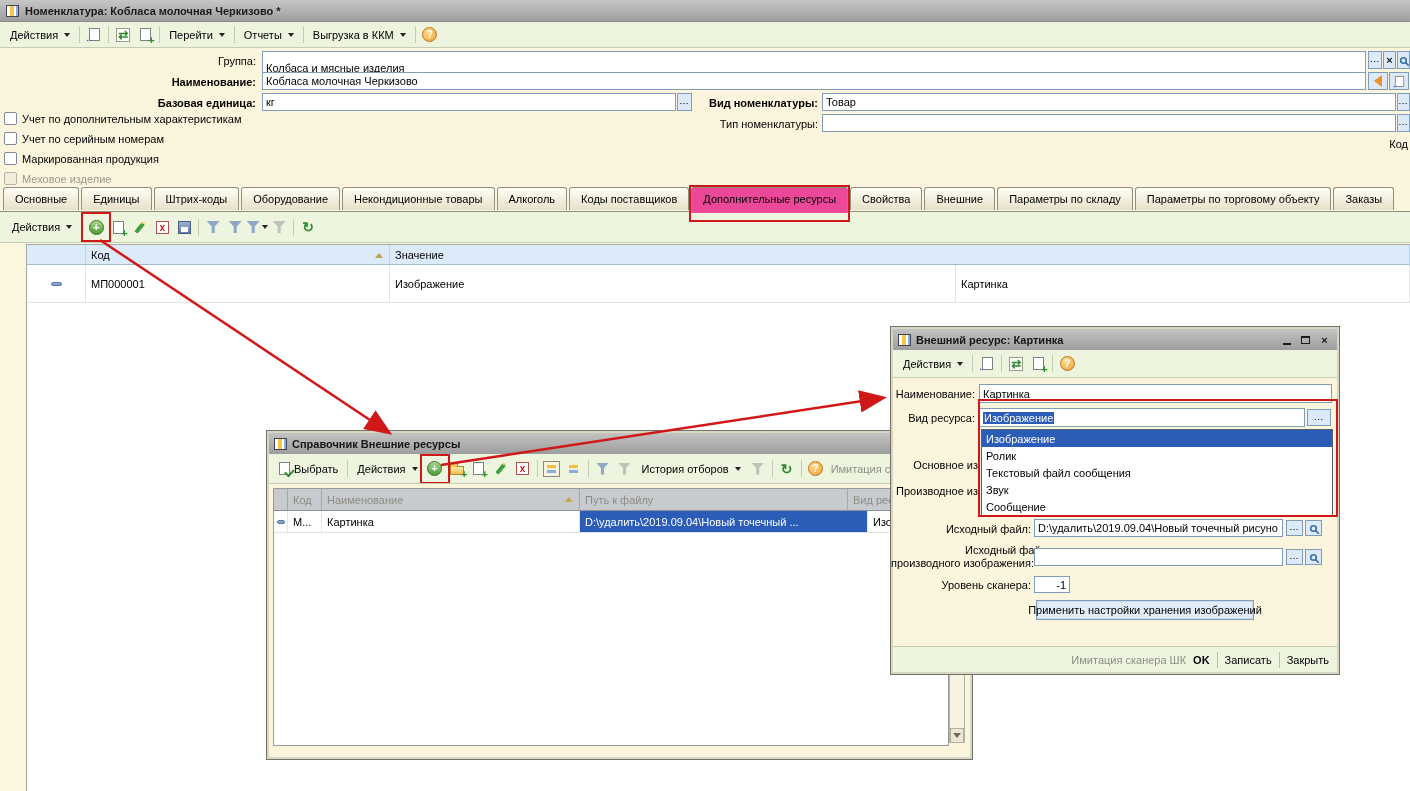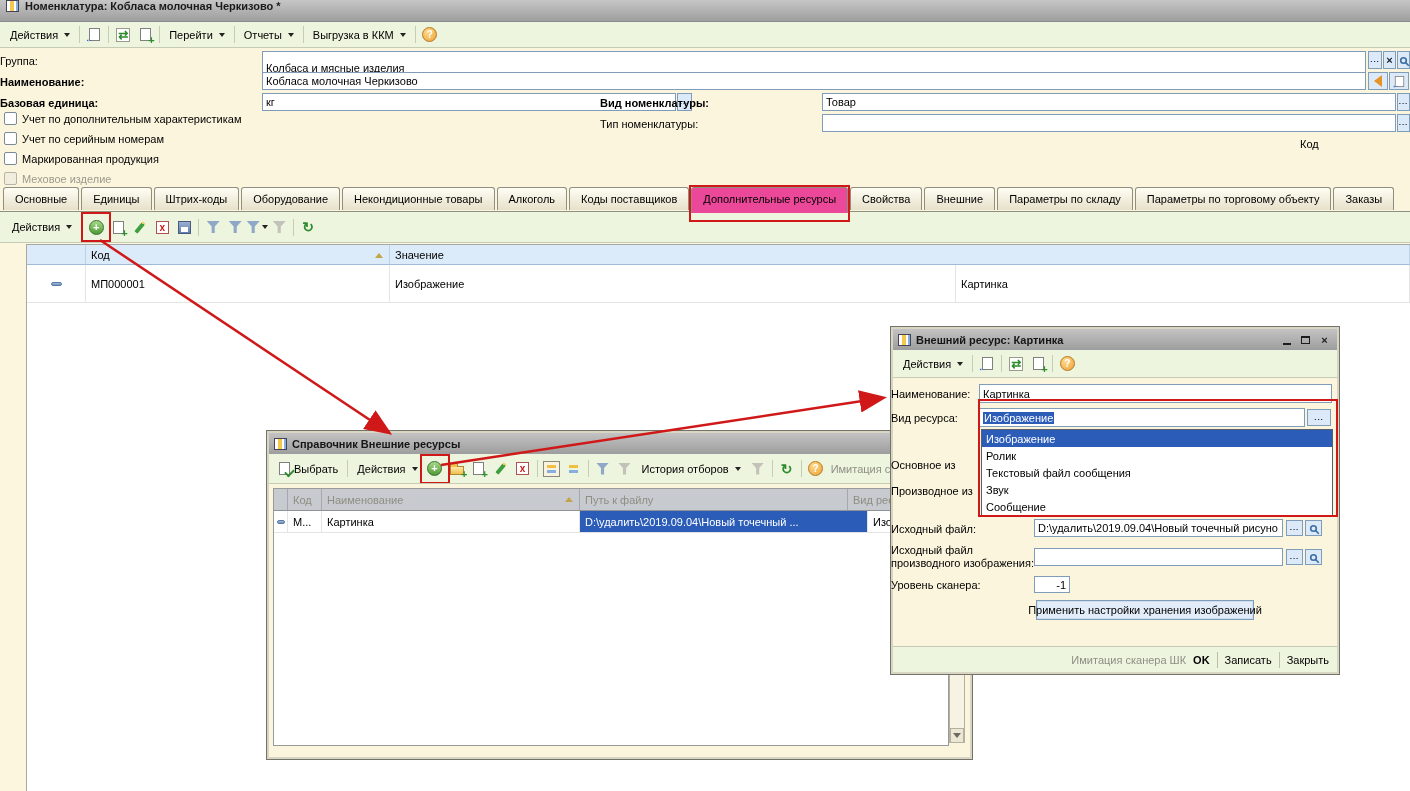--- a/index.html
+++ b/index.html
@@ -1,21 +1,21 @@
 <!DOCTYPE html>
 <html><head>
 <meta charset="utf-8">
 <style>
 *{box-sizing:border-box}
 html,body{margin:0;padding:0}
 body{font-family:"Liberation Sans",sans-serif;font-size:11px;color:#000}
 #stage{position:relative;width:1410px;height:791px;background:#fbf5dd;overflow:hidden}
 .abs{position:absolute}
 
-.titlebar{position:absolute;left:0;top:0;right:0;height:22px;background:linear-gradient(#c6c6c6,#9e9e9e);border-bottom:1px solid #8a8a8a;display:flex;gap:6px;padding:0 6px;font-weight:bold;color:#1a1a1a}
+.titlebar{position:absolute;left:0;top:0;right:0;height:22px;background:linear-gradient(#c6c6c6,#9e9e9e);border-bottom:1px solid #8a8a8a;display:flex;align-items:center;gap:6px;padding:0 6px;font-weight:bold;color:#1a1a1a}
 .window{position:absolute;background:#fbf5dd;border:1px solid #73736a;box-shadow:inset 0 0 0 2px #d9d5c3}
 .wtitle{height:21px;margin:2px 2px 0 2px;background:linear-gradient(#c3c3c3,#9d9d9d);display:flex;align-items:center;gap:5px;padding:0 5px;font-weight:bold;color:#161616}
 .wctl{margin-left:auto;display:flex;gap:4px;align-items:center}
 .wbtn{width:15px;height:14px;display:flex;align-items:center;justify-content:center;color:#1c1c1c;font-weight:bold;font-size:11px}
 .min-ic{width:8px;height:2px;background:#1c1c1c;margin-top:8px}
 .max-ic{width:9px;height:8px;border:1px solid #1c1c1c;border-top:2px solid #1c1c1c}
 
 .toolbar{display:flex;align-items:center;background:#edf5df;border-bottom:1px solid #c6cbb4;padding:0 4px;white-space:nowrap;overflow:hidden}
 .tbtn{display:inline-flex;align-items:center;gap:4px;padding:3px 6px}
 .caret-d{width:0;height:0;border-left:3px solid transparent;border-right:3px solid transparent;border-top:4px solid #222;margin-left:2px}
@@ -45,21 +45,21 @@
 .ic-folder::before{content:"";position:absolute;top:-4px;left:-1px;width:6px;height:3px;background:#f0c050;border:1px solid #b08830;border-bottom:none}
 .ic-folder::after{content:"+";position:absolute;right:-5px;bottom:-6px;color:#2f8f2f;font-weight:bold;font-size:11px}
 .ic-hier{width:17px;height:16px;border:1px solid #8a8a7a;background:#f7f3e0;display:flex;flex-direction:column;gap:2px;justify-content:center;padding:2px 3px}
 .ic-hier i{display:block;height:3px;background:#f0c040}
 .ic-hier i+i{background:#88aede}
 .ic-hier.flat{border-color:transparent;background:transparent}
 .ic-tri-left{width:0;height:0;border-top:6px solid transparent;border-bottom:6px solid transparent;border-right:8px solid #e69428}
 .sortup{width:0;height:0;border-left:4px solid transparent;border-right:4px solid transparent;border-bottom:5px solid #c3a449;position:absolute;right:6px;top:8px}
 .marker{width:11px;height:4px;border-radius:2px;background:linear-gradient(#a8bcd8,#7090b8);border:1px solid #5878a8;margin:auto}
 
-.lbl{position:absolute;text-align:left;white-space:nowrap}
+.lbl{position:absolute;text-align:right;white-space:nowrap}
 .b{font-weight:bold}
 .inp{position:absolute;background:#fff;border:1px solid #7f9db9;padding:0 3px;display:flex;align-items:center;white-space:nowrap;overflow:hidden}
 .sq{position:absolute;background:#dce9f8;border:1px solid #7f9db9;display:flex;align-items:center;justify-content:center;color:#123}
 .dots{letter-spacing:1px;font-weight:bold;font-size:8px;line-height:1}
 .cb{position:absolute;display:flex;align-items:center;gap:5px}
 .cb .box{width:13px;height:13px;background:#fff;border:1px solid #7a8a9a;border-radius:2px;flex:none}
 .cb.dis{color:#9a9a8e}
 .cb.dis .box{border-color:#b4b4a8;background:#f2eedd}
 
 .tabbar{position:absolute;left:3px;top:187px;display:flex;align-items:flex-end;gap:2px;z-index:3}

